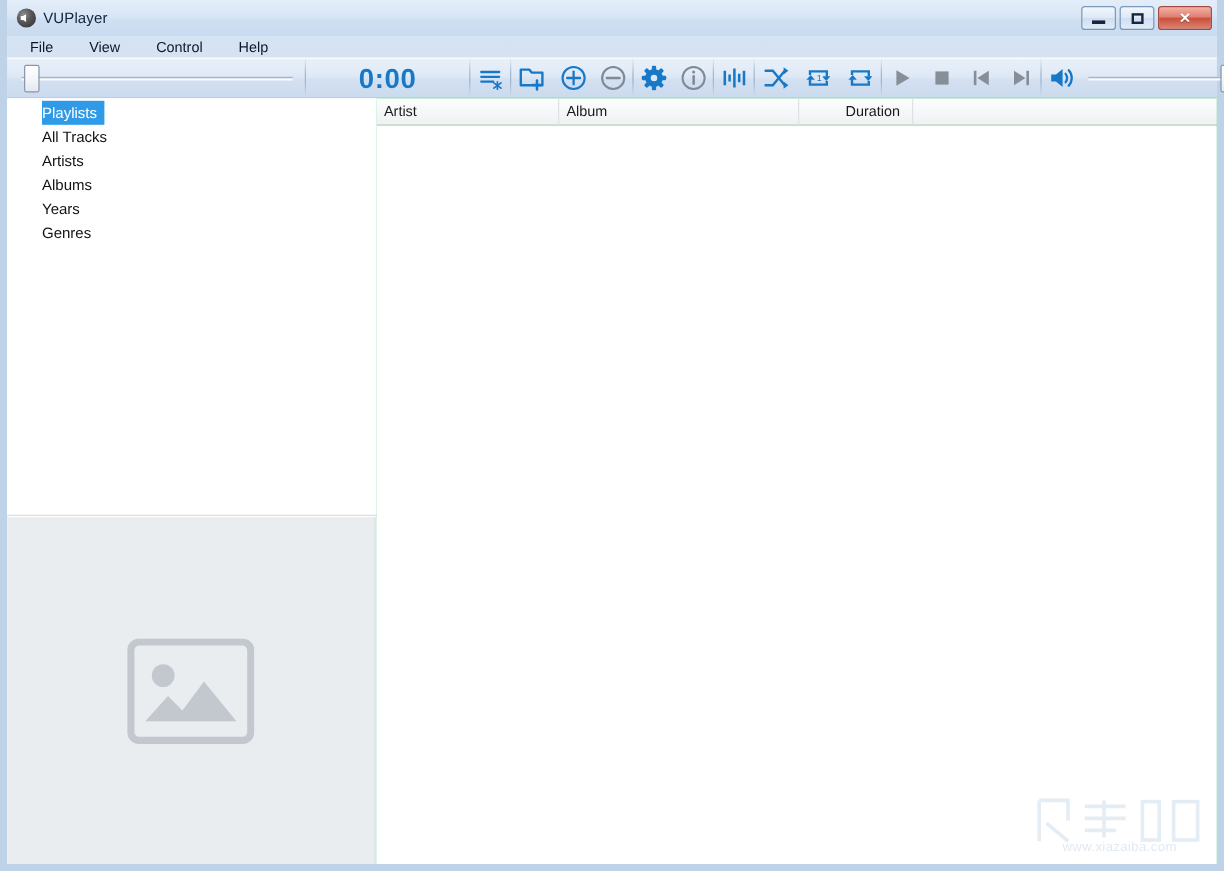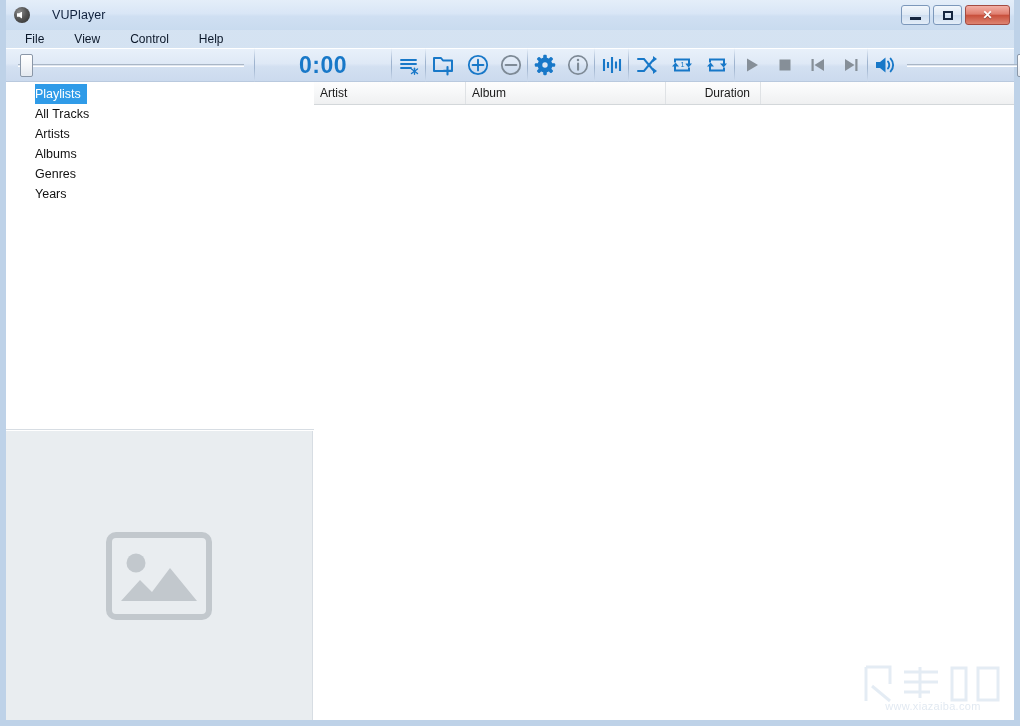--- a/index.html
+++ b/index.html
@@ -20,21 +20,21 @@
     border-right: 6px solid #bed2e8;
     border-bottom: 6px solid #bed2e8;
     border-top: 0;
   }
 
   
   #titlebar {
     position: absolute; left: 0; top: 0;
     width: 1008px; height: 30px;
     background: linear-gradient(to bottom, #e4eef9 0%, #d9e6f6 45%, #cfdff2 55%, #c9dbef 100%);
-    display: flex; align-items: center; gap: 16px;
+    display: flex; align-items: center;
   }
   #app-icon {
     width: 16px; height: 16px; margin-left: 8px; margin-right: 6px;
     border-radius: 50%;
     background: radial-gradient(circle at 35% 32%, #8d8d8d 0%, #555 45%, #2b2b2b 100%);
     position: relative; flex: none;
   }
   #app-icon:after {
     content: ""; position: absolute; left: 3px; top: 4.5px;
     width: 5px; height: 7px; background: #fff;
@@ -386,22 +386,22 @@
 
   <div id="body">
 
     <div id="tree-panel">
       <div class="tree-row">
         <span class="tree-item selected">Playlists</span>
       </div>
       <div class="tree-item">All Tracks</div>
       <div class="tree-item">Artists</div>
       <div class="tree-item">Albums</div>
+      <div class="tree-item">Years</div>
       <div class="tree-item">Genres</div>
-      <div class="tree-item">Years</div>
     </div>
 
     <div id="art-panel">
       <div id="art-placeholder">
         <svg width="106" height="88" viewBox="0 0 106 88">
           <rect x="3" y="3" width="100" height="82" rx="7" ry="7" fill="none" stroke="#c2c8cd" stroke-width="6"></rect>
           <circle cx="30" cy="31" r="9.5" fill="#c2c8cd"></circle>
           <path d="M15,69 L34,48 L46,60 L64,36 L91,69 Z" fill="#c2c8cd"></path>
         </svg>
       </div>

